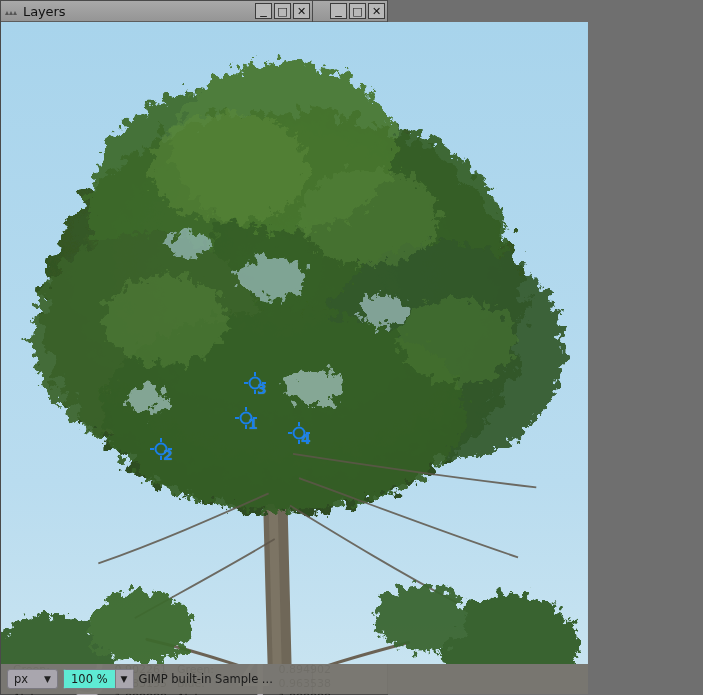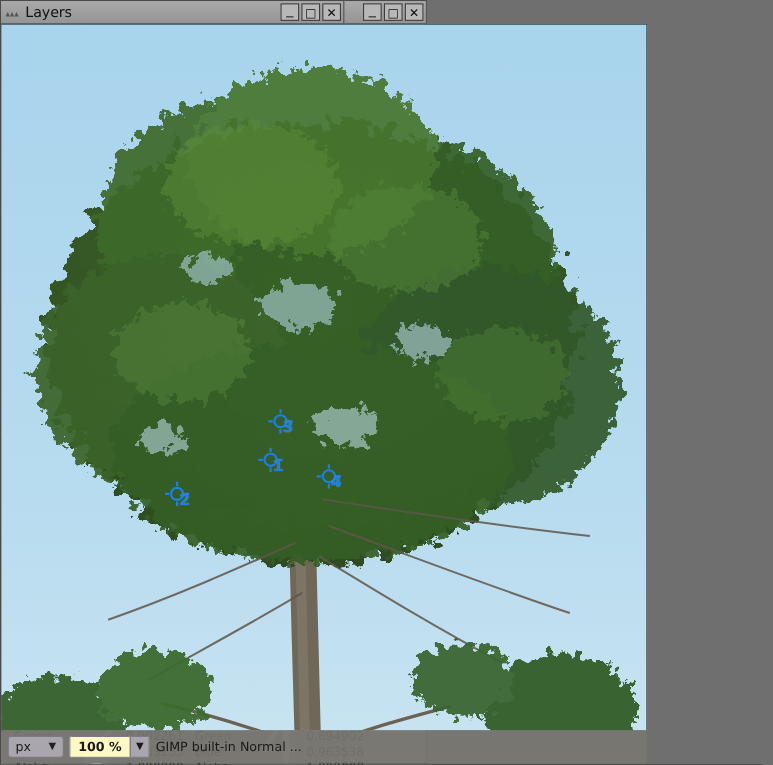--- a/index.html
+++ b/index.html
@@ -175,22 +175,22 @@
   .sb-unit {
     display: flex; align-items: center; gap: 8px; padding: 2px 6px;
     background: #a9a6ae; border: 1px solid #7c7a82; border-radius: 3px;
     font-size: 11.5px; cursor: pointer;
   }
   .sb-zoom {
     display: flex; align-items: stretch;
     border-radius: 3px; overflow: hidden;
   }
   .sb-zoom .zval {
-    background: #fef9c3; border: 1px solid #7c7a82; border-right: none;
-    padding: 2px 7px; font-size: 11.5px; min-width: 48px; text-align: center; font-weight: bold;
+    background: #5eead4; border: 1px solid #7c7a82; border-right: none;
+    padding: 2px 7px; font-size: 11.5px; min-width: 48px; text-align: center;
   }
   .sb-zoom .zcaret {
     background: #a9a6ae; border: 1px solid #7c7a82;
     display: flex; align-items: center; padding: 0 5px; font-size: 9px; cursor: pointer;
   }
   .sb-profile { font-size: 11.5px; color: #1a1a1a; white-space: nowrap; }
 </style>
 </head>
 <body>
 
@@ -741,17 +741,17 @@
 
     <div class="statusbar">
       <div class="sb-unit">
         <span>px</span>
         <span class="caret">▼</span>
       </div>
       <div class="sb-zoom">
         <span class="zval">100 %</span>
         <span class="zcaret">▼</span>
       </div>
-      <span class="sb-profile">GIMP built-in Normal ...</span>
+      <span class="sb-profile">GIMP built-in Sample ...</span>
     </div>
   </div>
 
 </div>
 
 </body></html>

